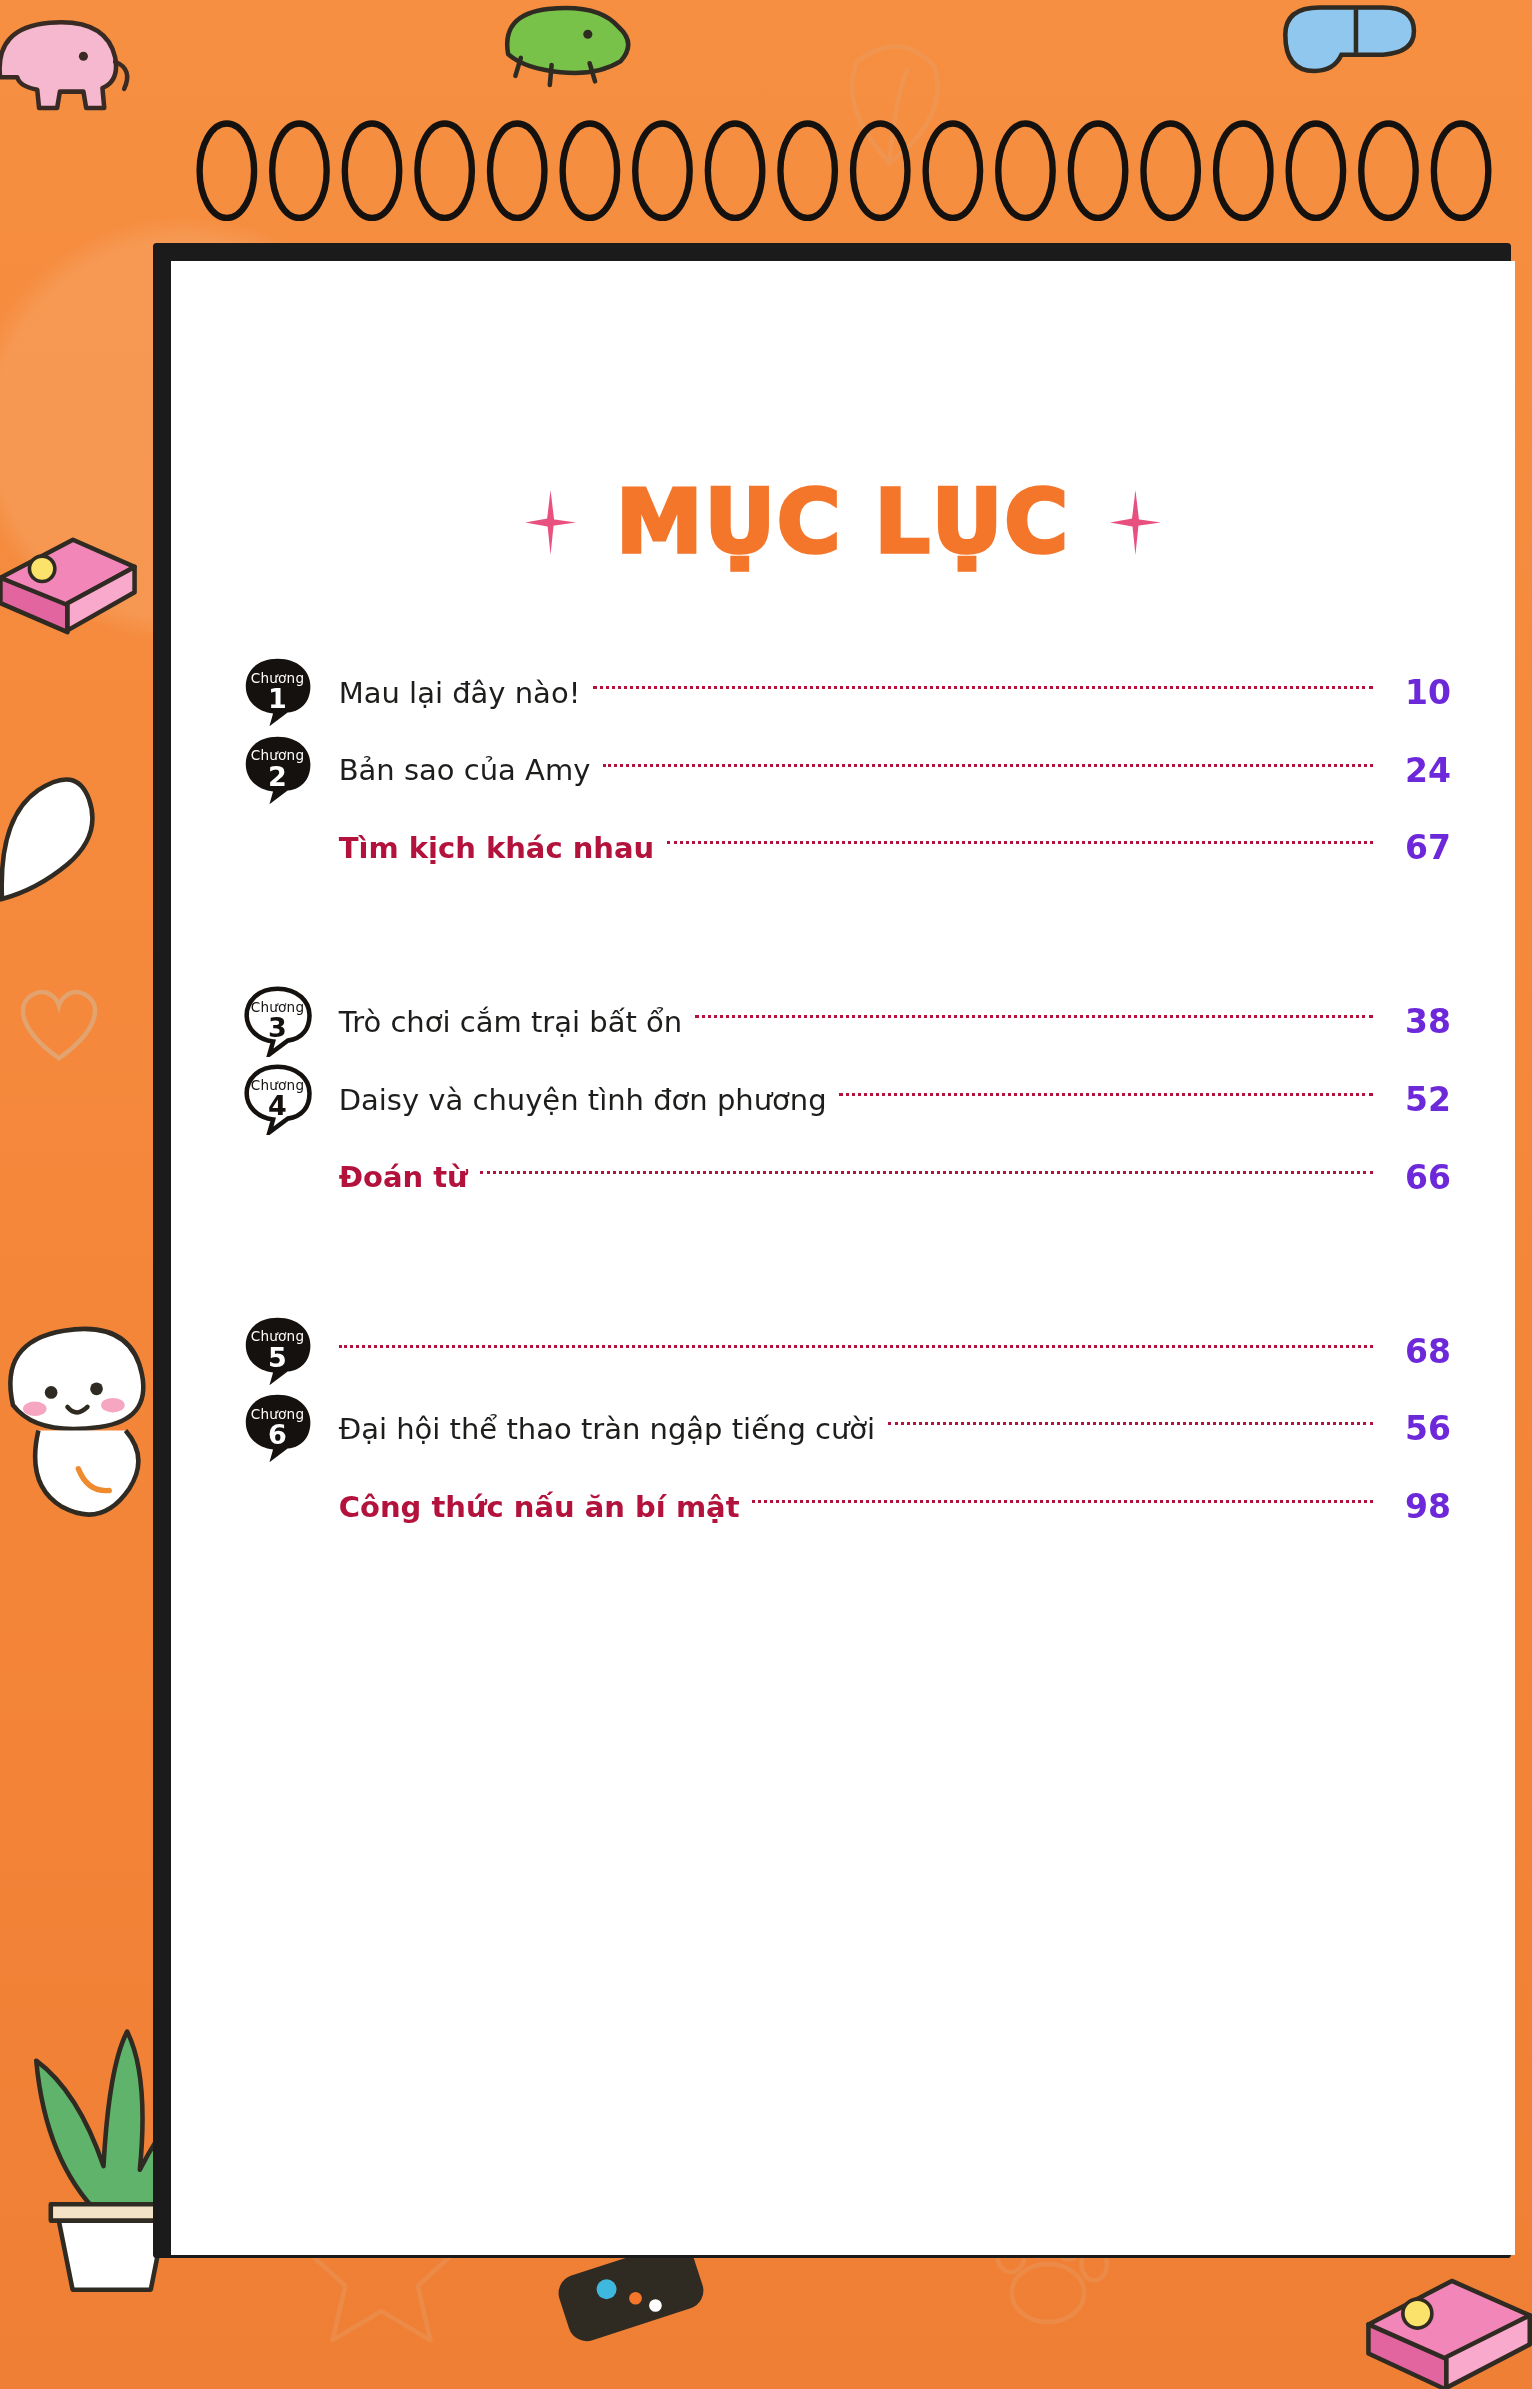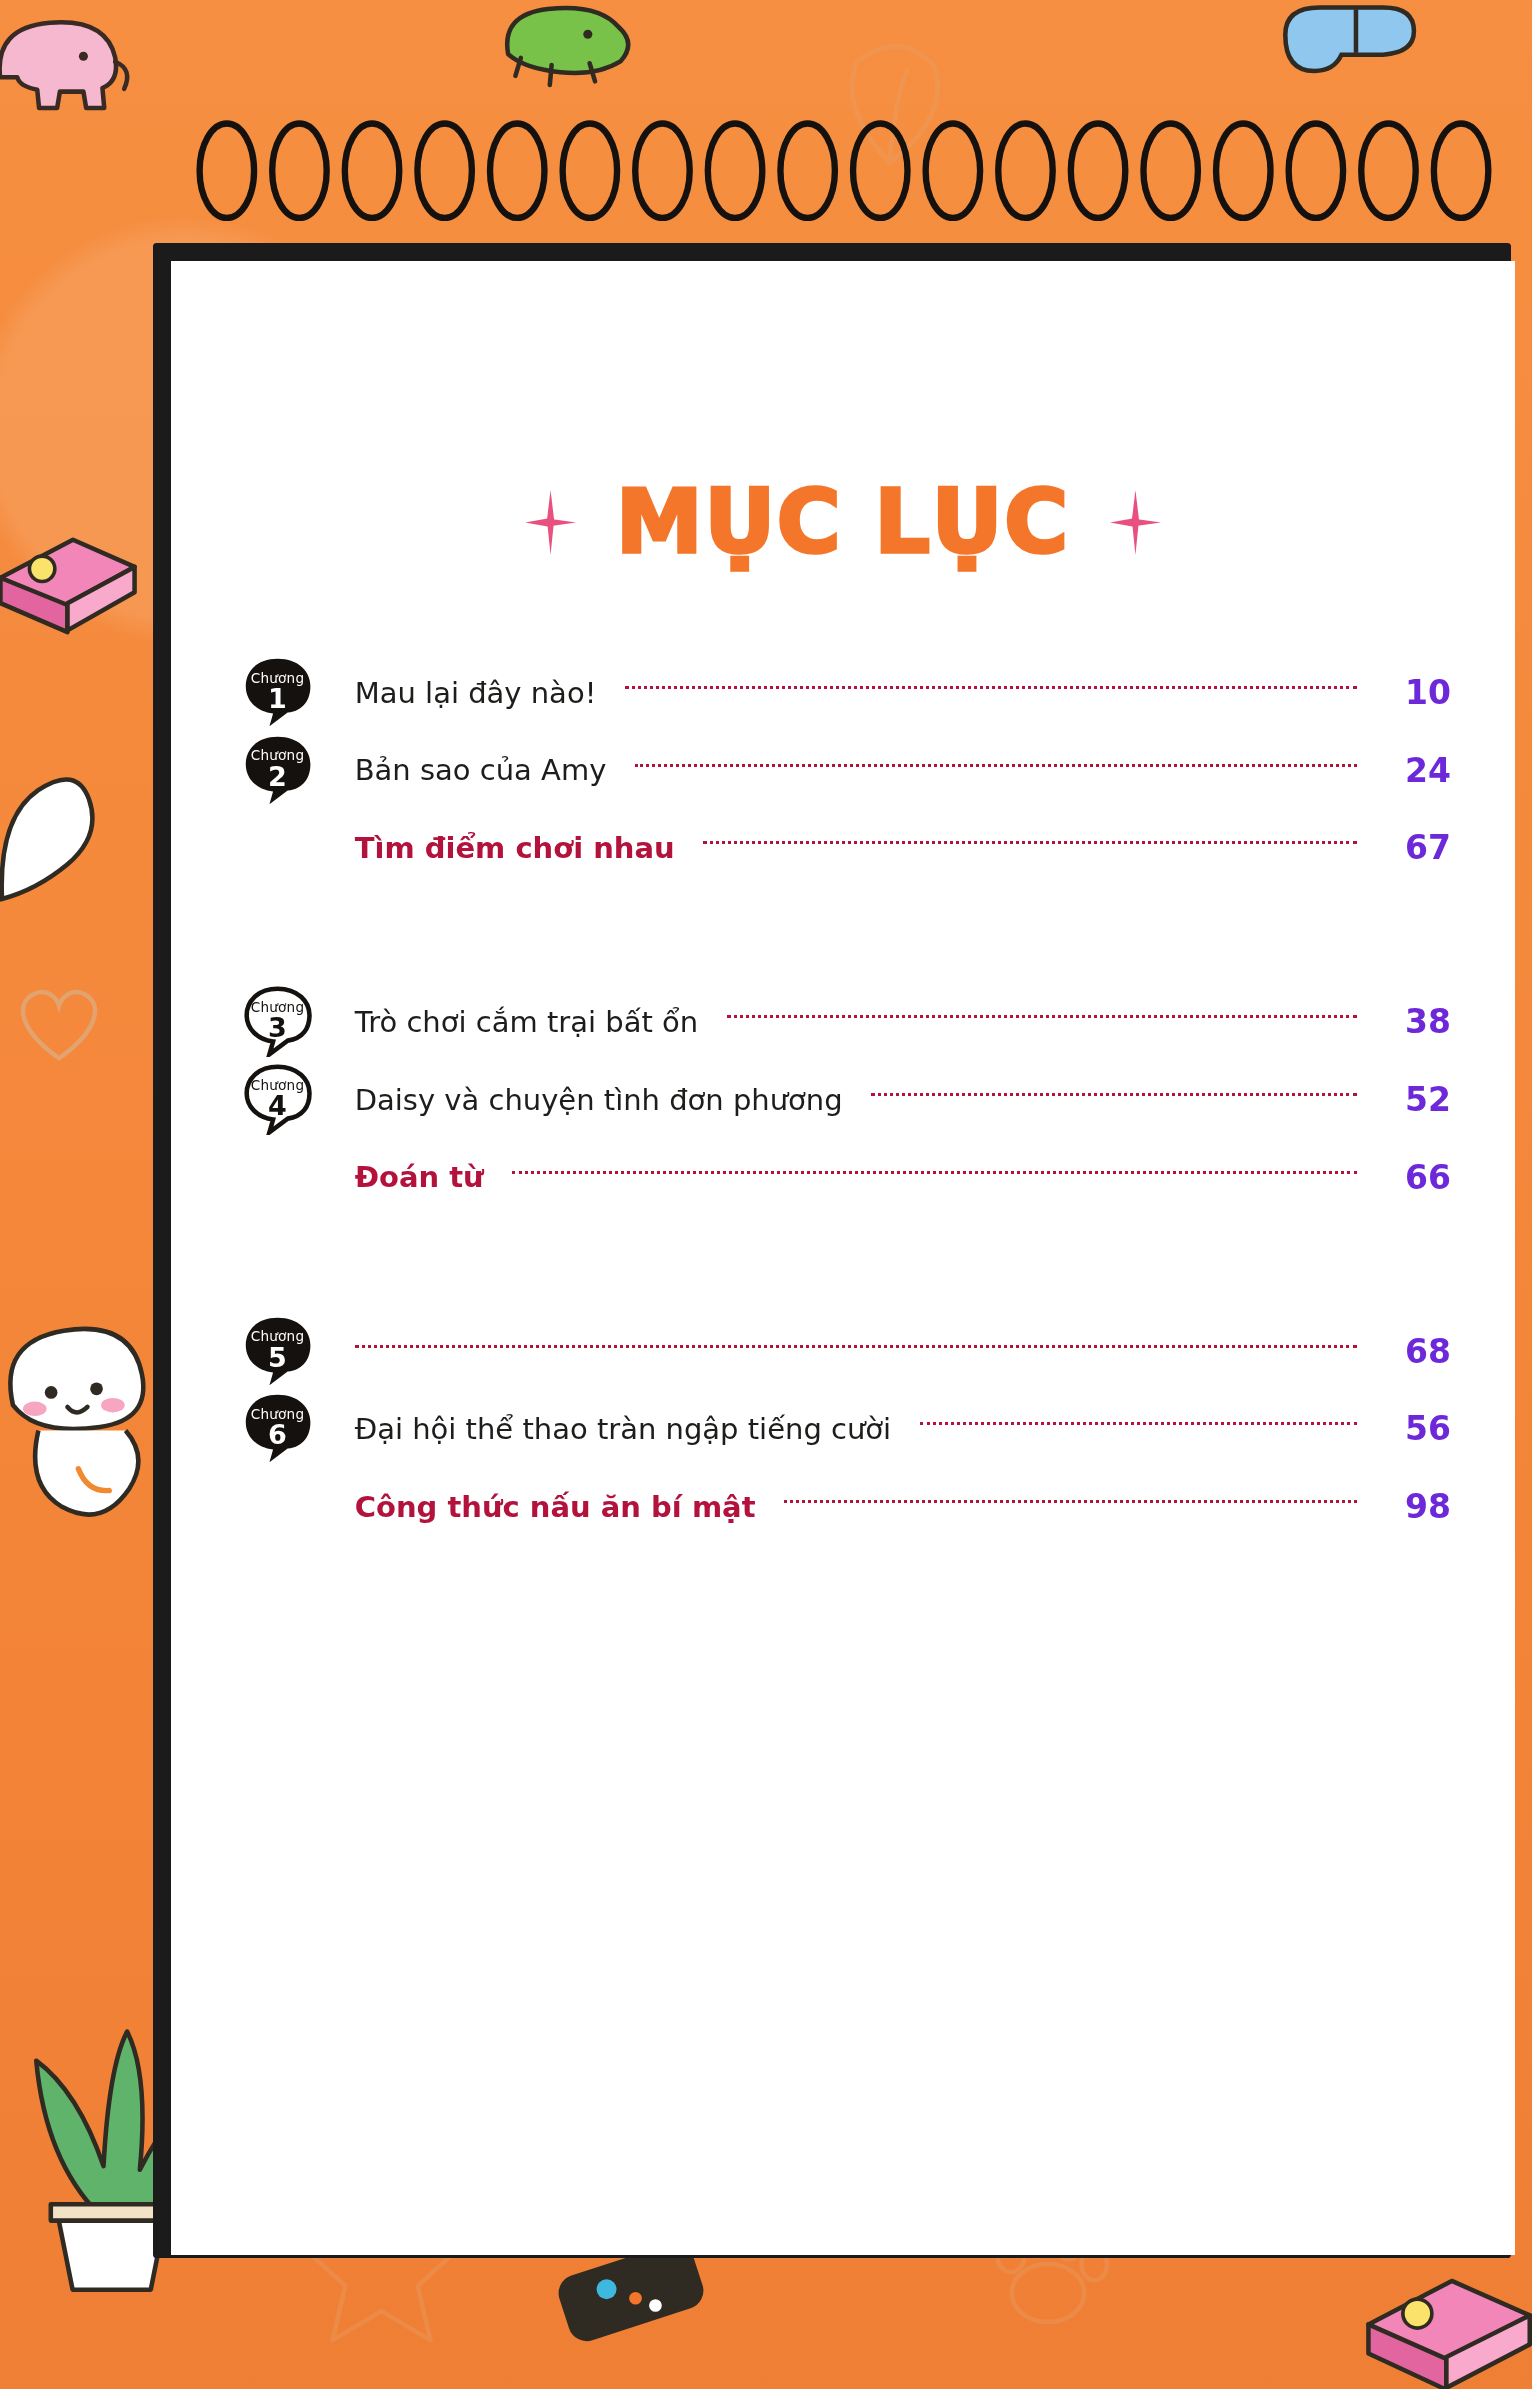--- a/index.html
+++ b/index.html
@@ -123,21 +123,20 @@
     top: 399px;
     left: 71px;
     right: 64px;
   }
   .toc-row {
     display: flex;
     align-items: center;
     height: 65px;
     margin-bottom: 12.7px;
     position: relative;
-    gap: 16px;
   }
   .toc-row.gap-after {
     margin-bottom: 109px;
   }
 
   .badge {
     width: 84px;
     min-width: 84px;
     height: 71px;
     position: relative;
@@ -344,21 +343,21 @@
           <span class="bd-chap">Chương</span>
           <span class="bd-num">2</span>
         </div>
         <span class="entry-title">Bản sao của Amy</span>
         <span class="dots"></span>
         <span class="page-num">24</span>
       </div>
 
       <div class="toc-row gap-after">
         <div class="badge-spacer"></div>
-        <span class="entry-title sub">Tìm điểm chơi nhau</span>
+        <span class="entry-title sub">Tìm kịch khác nhau</span>
         <span class="dots"></span>
         <span class="page-num">67</span>
       </div>
 
       <div class="toc-row">
         <div class="badge">
           <svg width="84" height="71" viewBox="0 0 92 78">
             <path d="M39 3 C17 3 5 17 5 32 C5 46 16 59 34 61 L30 75 L50 60 C67 58 74 46 74 32 C74 17 61 3 39 3 z" fill="#ffffff" stroke="#15110e" stroke-width="5"></path>
           </svg>
           <span class="bd-chap" style="color:#15110e;">Chương</span>

